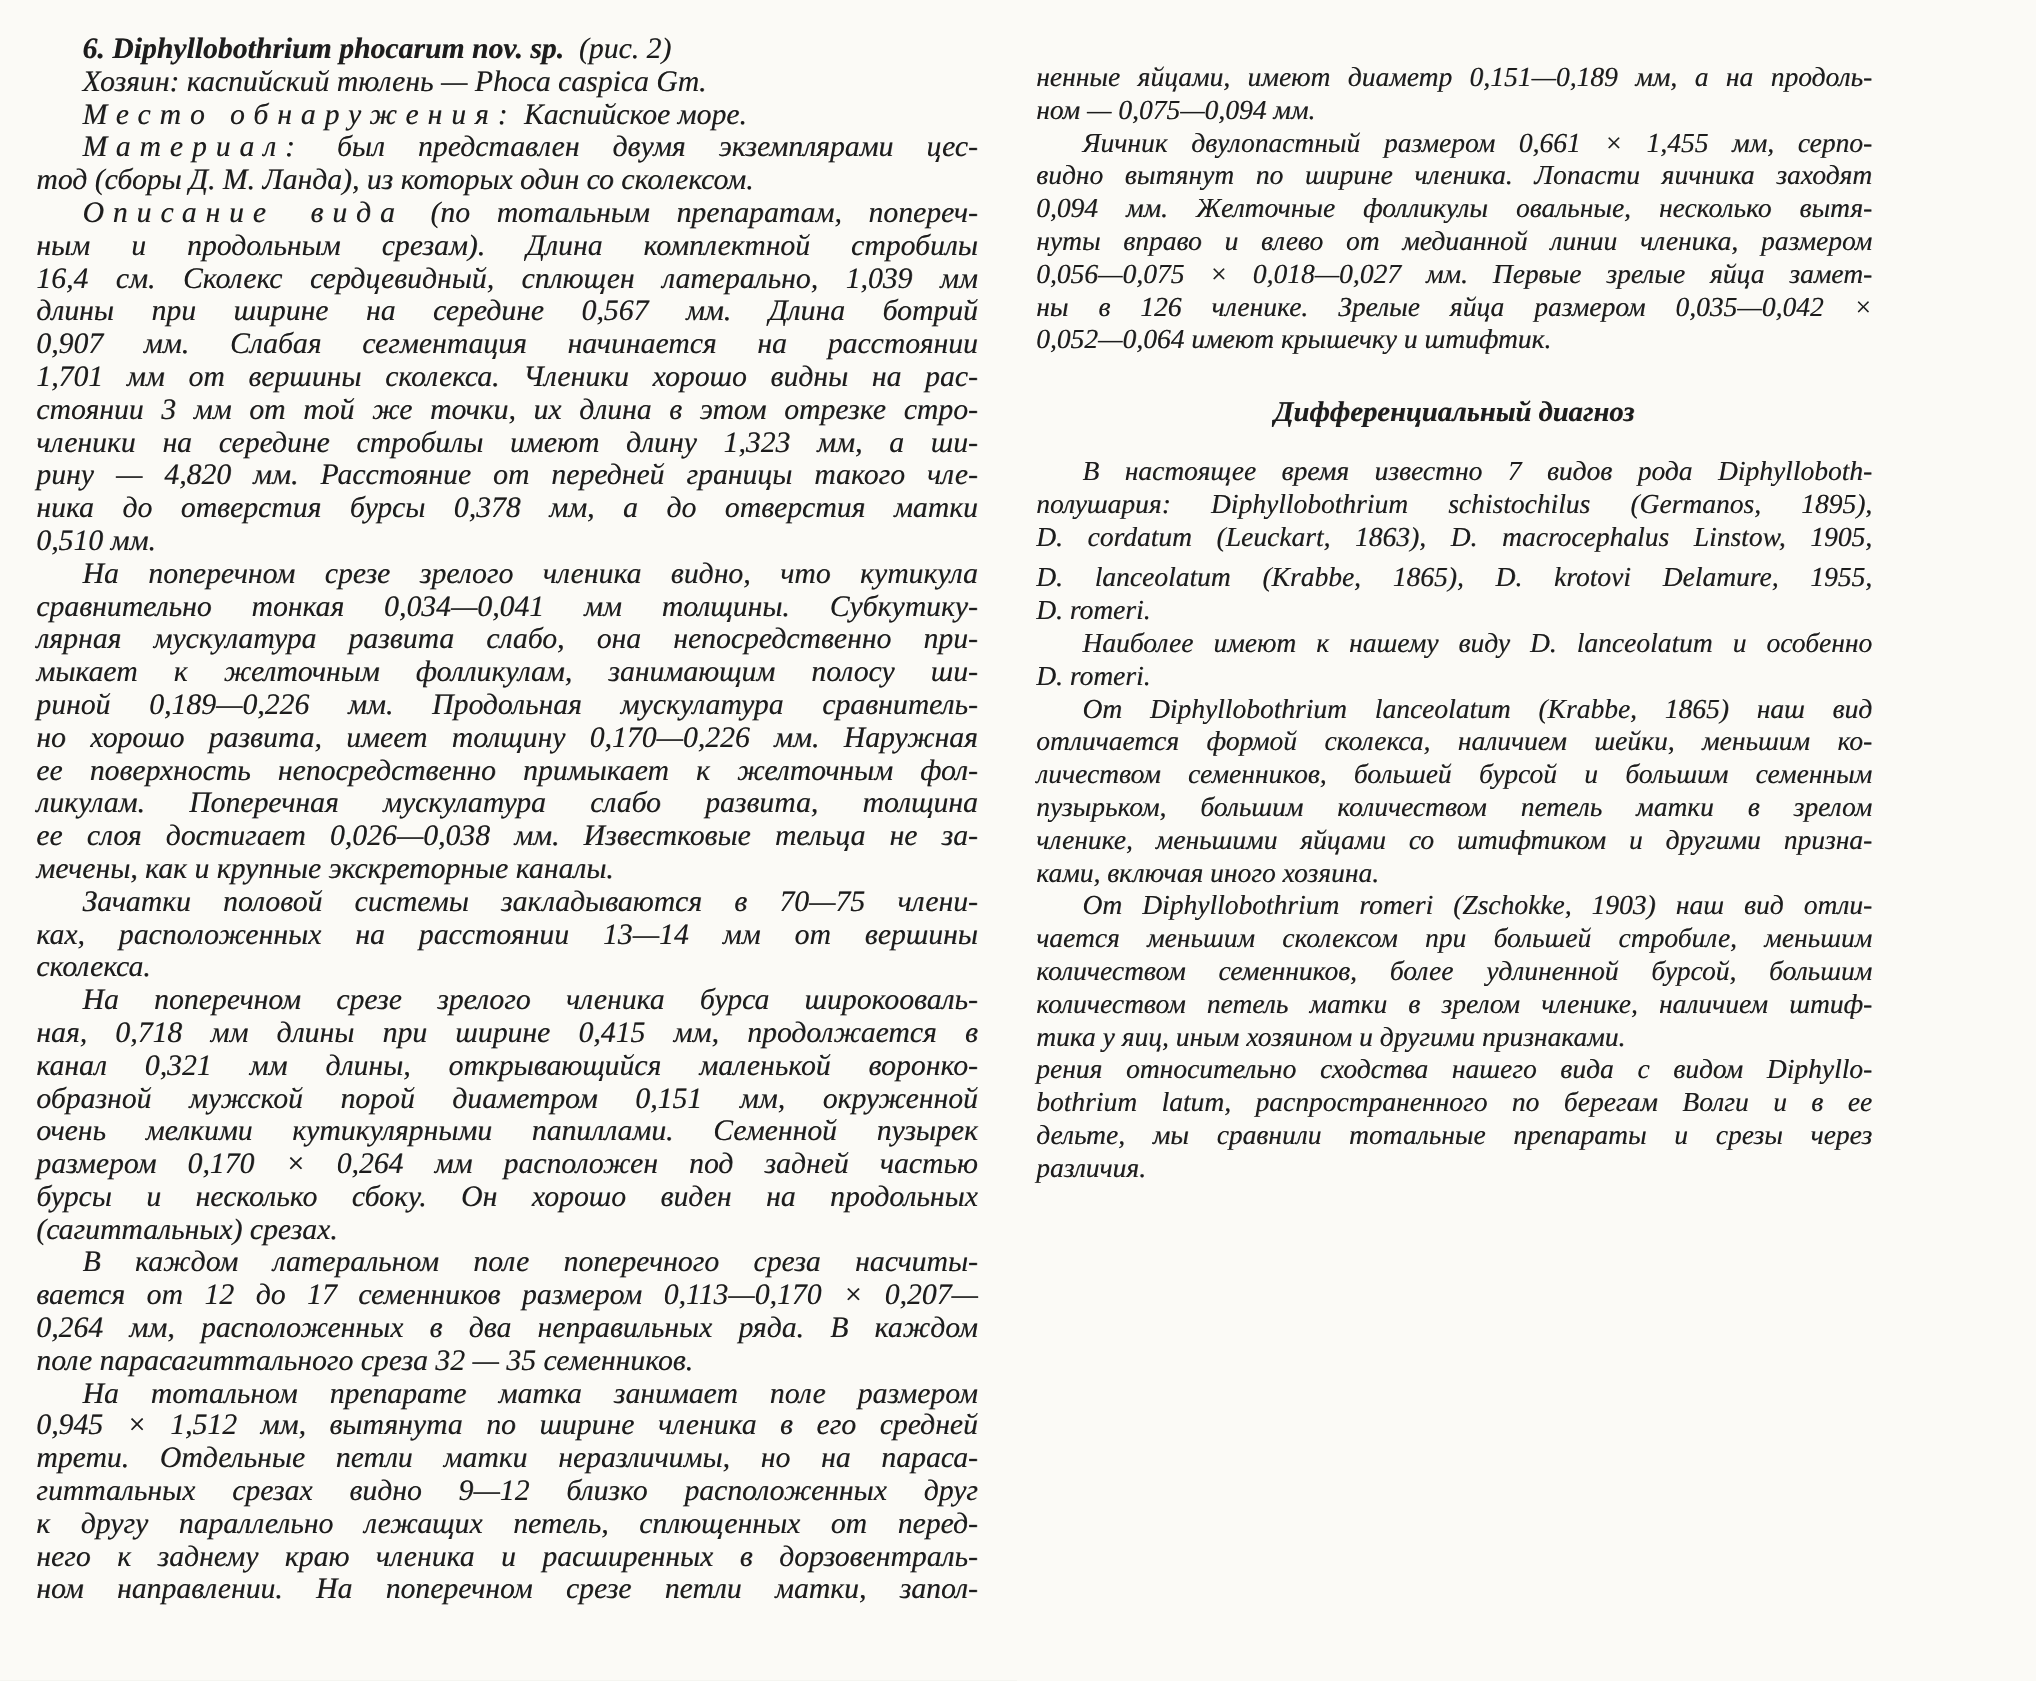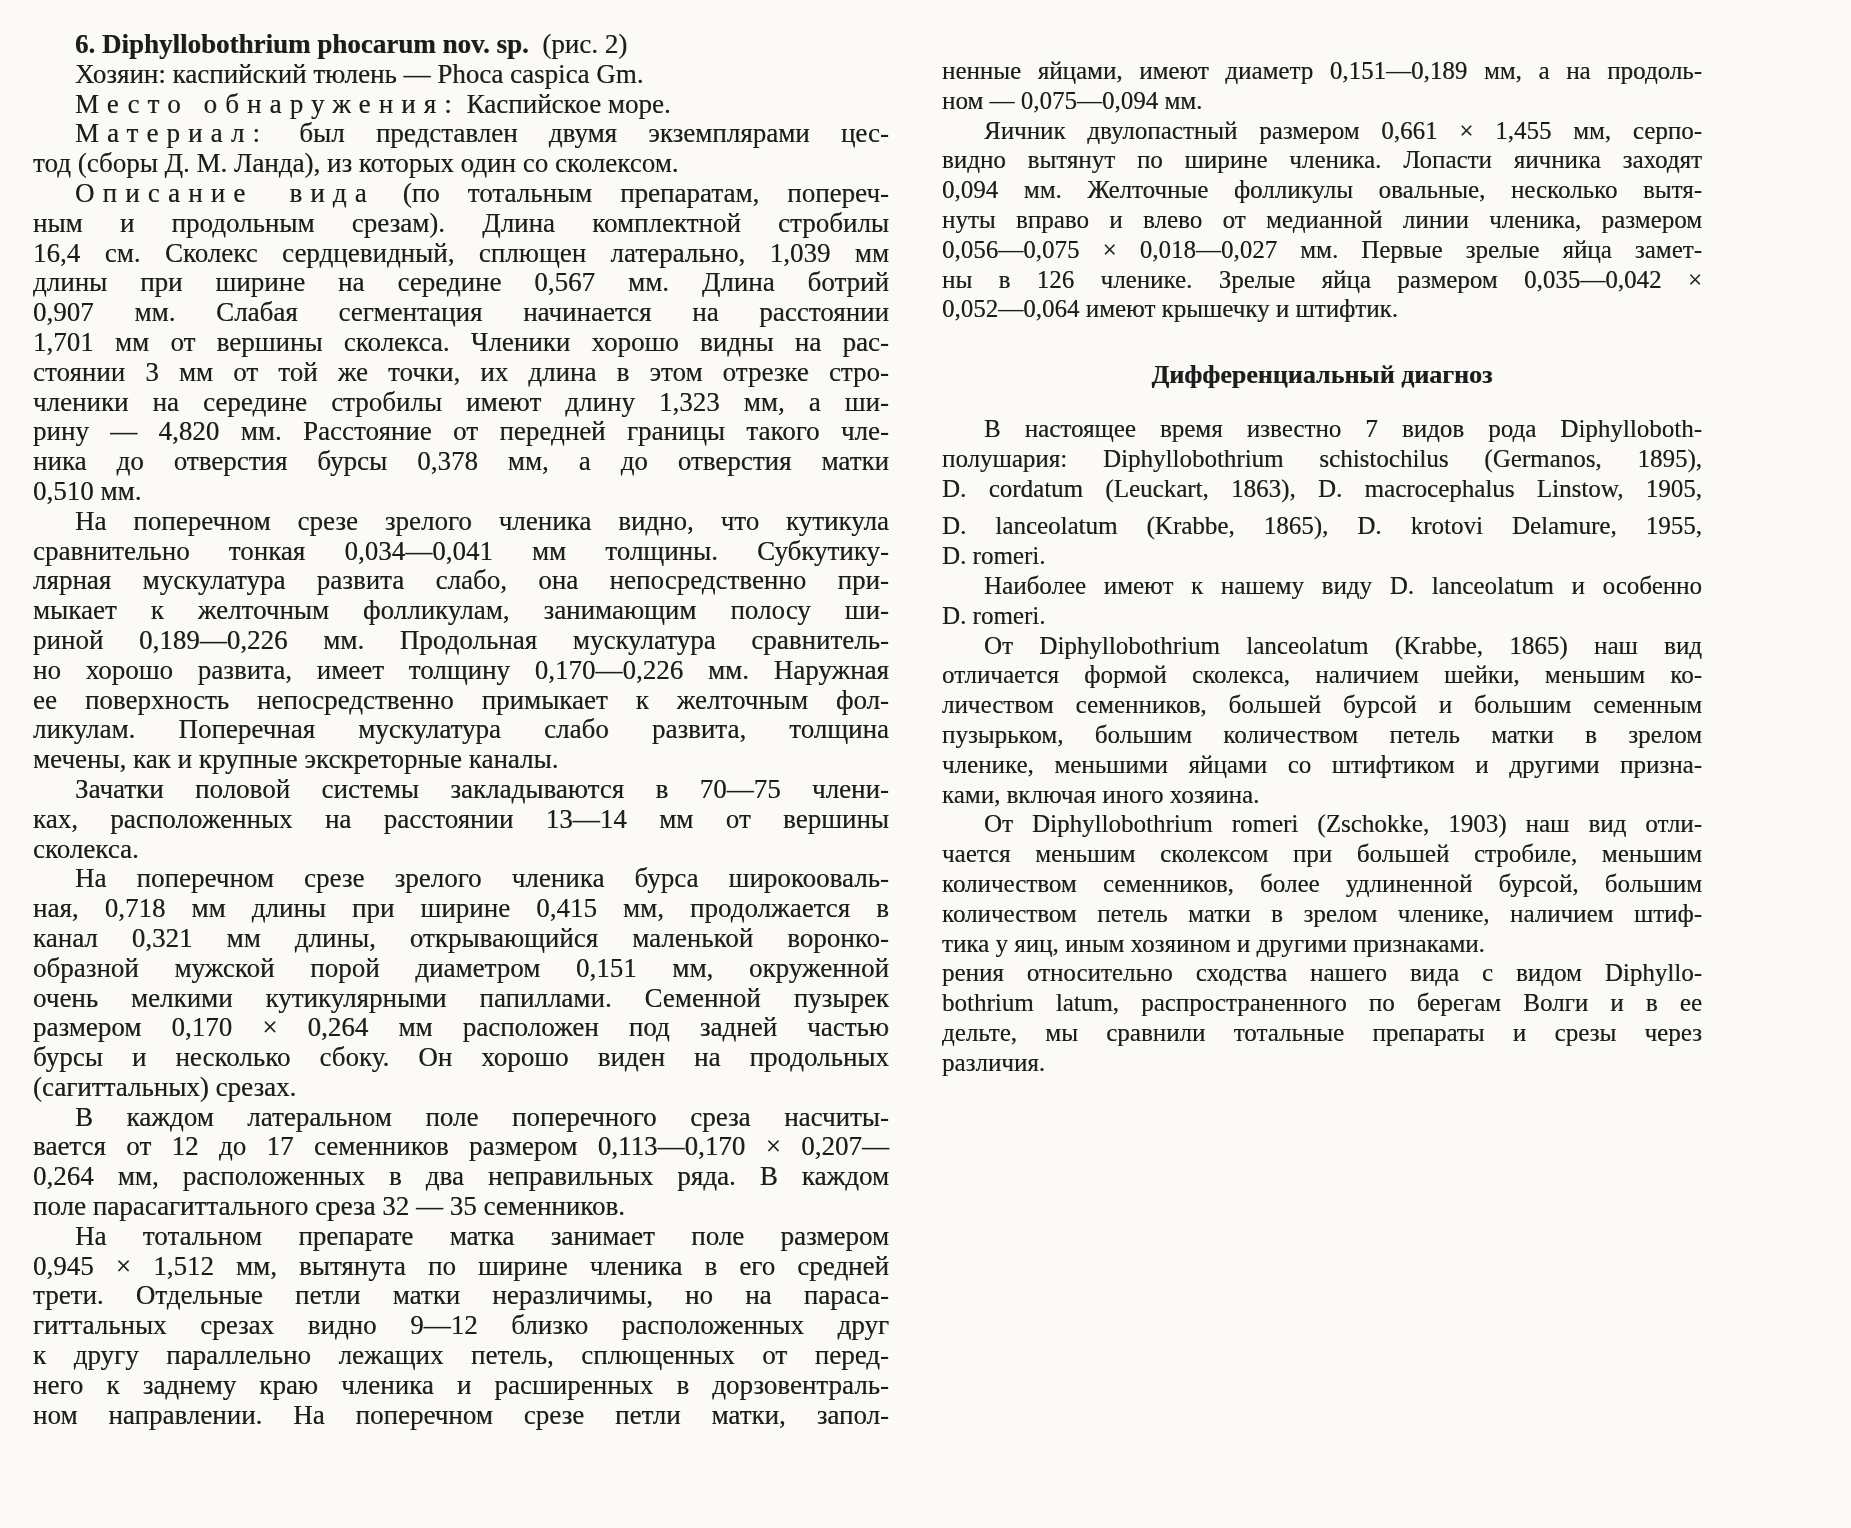--- a/index.html
+++ b/index.html
@@ -5,21 +5,21 @@
   html,body { margin:0; padding:0; }
   body { background:#d8d6d0; }
   .page {
     position:relative;
     width:1851px; height:1528px;
     background:#fbfaf6;
     color:#1c1c1c;
     font-family:"Liberation Serif","DejaVu Serif",serif;
     overflow:hidden;
   }
-  .col { position:absolute; text-shadow:0.35px 0 0 rgba(25,25,25,0.55); }
+  .col { position:absolute; text-shadow:0.35px 0 0 rgba(25,25,25,0.55);font-style:italic; }
   .col-left  { left:33px;  top:30px; width:856px; font-size:27px; line-height:29.8px; }
   .col-right { left:942px; top:56px; width:760px; font-size:25px; line-height:29.8px; }
   .line { text-align:justify; text-align-last:justify; }
   .line.end { text-align-last:left; }
   .line.ind { text-indent:42px; }
   .b  { font-weight:700; }
   .sp { letter-spacing:0.30em; }
   .section-heading {
     text-align:center; text-align-last:center;
     font-weight:700; font-size:26px;
@@ -49,20 +49,21 @@
       <div class="line">ника до отверстия бурсы 0,378 мм, а до отверстия матки</div>
       <div class="line end">0,510 мм.</div>
       <div class="line ind">На поперечном срезе зрелого членика видно, что кутикула</div>
       <div class="line">сравнительно тонкая 0,034—0,041 мм толщины. Субкутику-</div>
       <div class="line">лярная мускулатура развита слабо, она непосредственно при-</div>
       <div class="line">мыкает к желточным фолликулам, занимающим полосу ши-</div>
       <div class="line">риной 0,189—0,226 мм. Продольная мускулатура сравнитель-</div>
       <div class="line">но хорошо развита, имеет толщину 0,170—0,226 мм. Наружная</div>
       <div class="line">ее поверхность непосредственно примыкает к желточным фол-</div>
       <div class="line">ликулам. Поперечная мускулатура слабо развита, толщина</div>
+      <div class="line">ее слоя достигает 0,026—0,038 мм. Известковые тельца не за-</div>
       <div class="line end">мечены, как и крупные экскреторные каналы.</div>
       <div class="line ind">Зачатки половой системы закладываются в 70—75 члени-</div>
       <div class="line">ках, расположенных на расстоянии 13—14 мм от вершины</div>
       <div class="line end">сколекса.</div>
       <div class="line ind">На поперечном срезе зрелого членика бурса широкооваль-</div>
       <div class="line">ная, 0,718 мм длины при ширине 0,415 мм, продолжается в</div>
       <div class="line">канал 0,321 мм длины, открывающийся маленькой воронко-</div>
       <div class="line">образной мужской порой диаметром 0,151 мм, окруженной</div>
       <div class="line">очень мелкими кутикулярными папиллами. Семенной пузырек</div>
       <div class="line">размером 0,170 × 0,264 мм расположен под задней частью</div>

